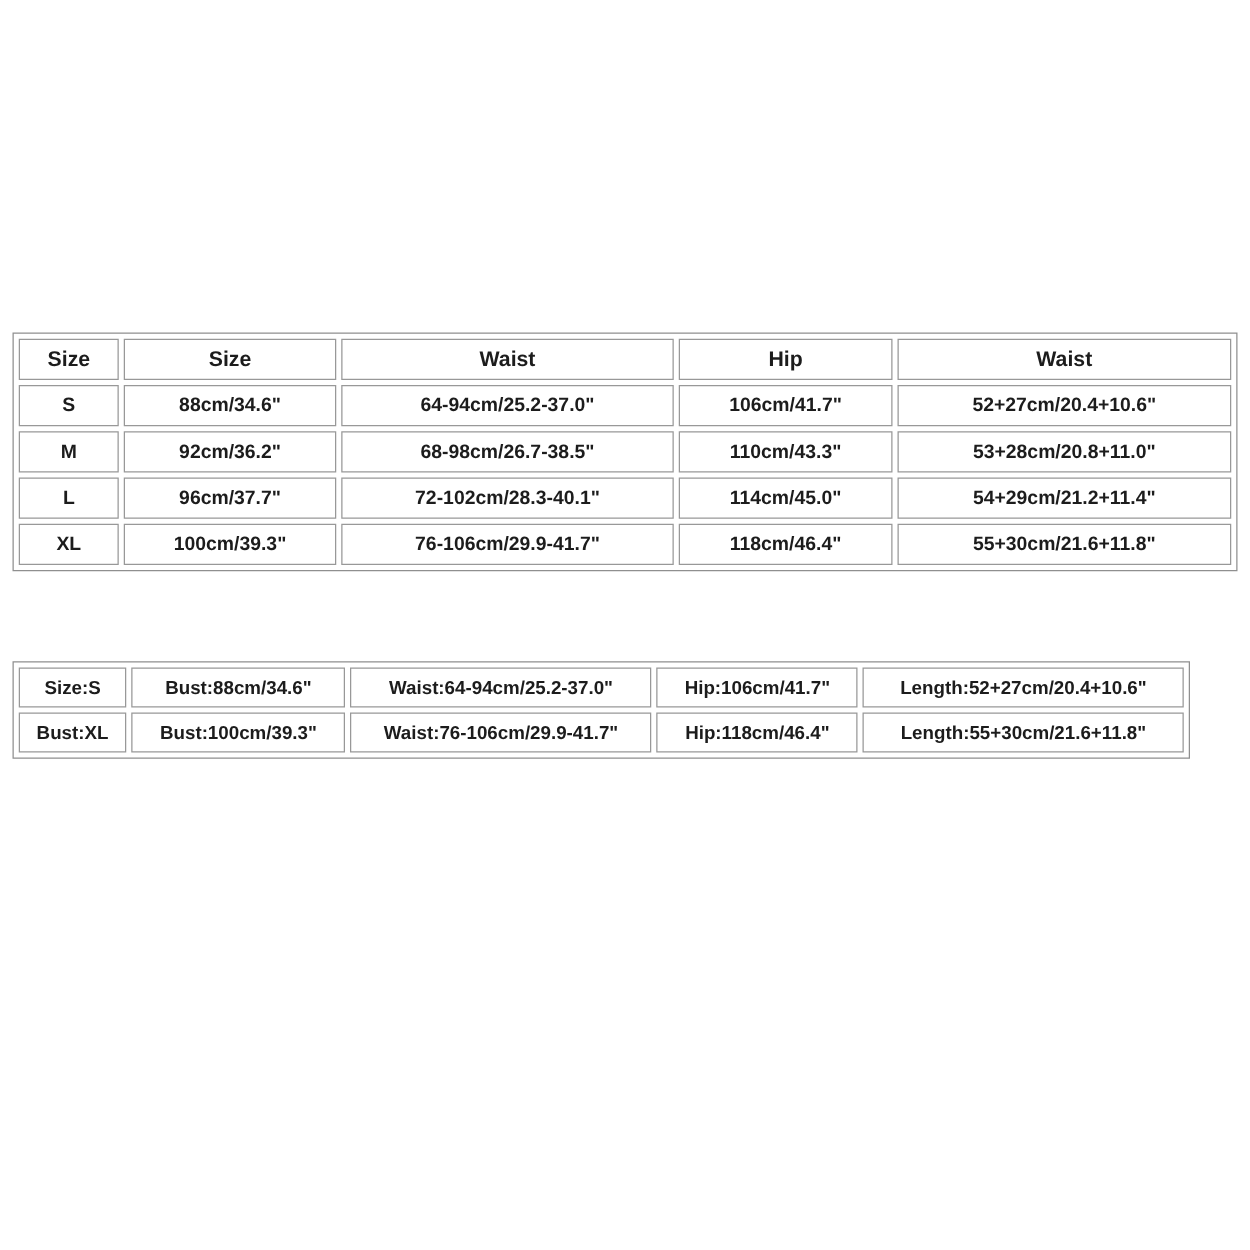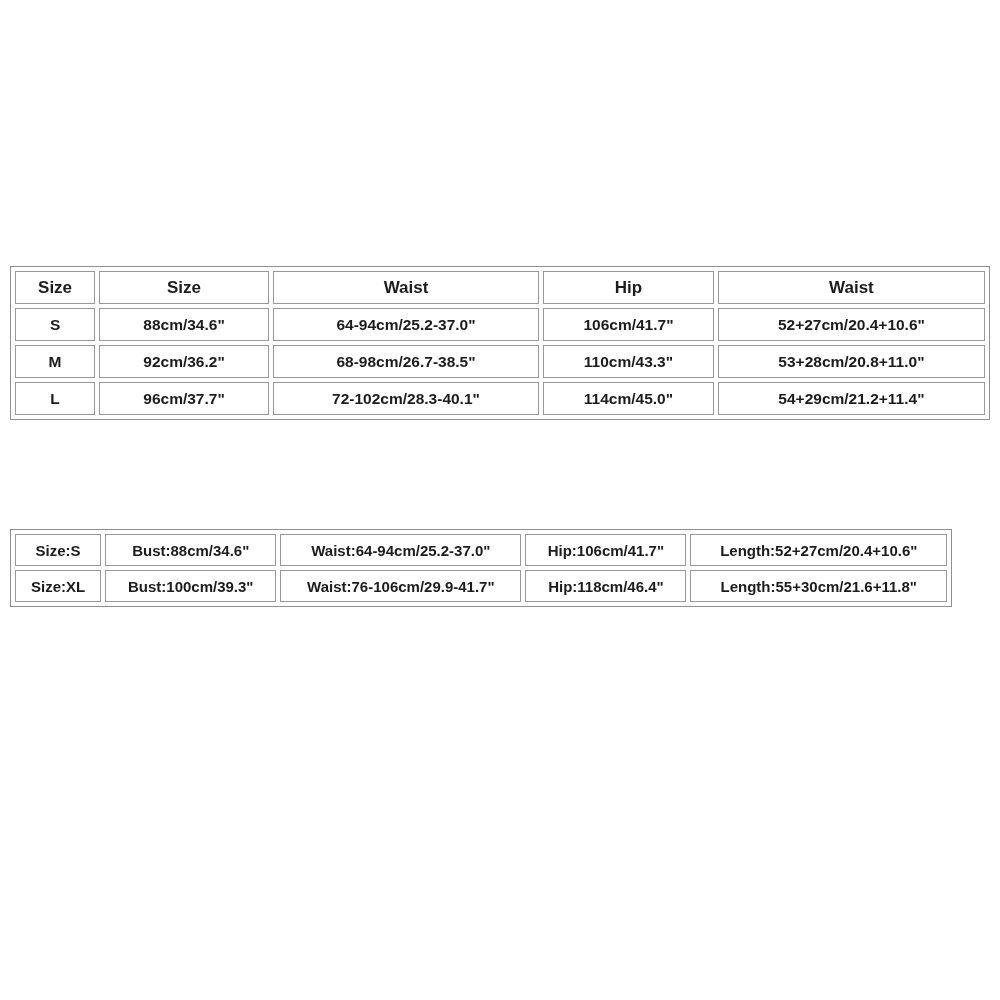--- a/index.html
+++ b/index.html
@@ -71,41 +71,48 @@
       <td>110cm/43.3"</td>
       <td>53+28cm/20.8+11.0"</td>
     </tr>
     <tr>
       <td>L</td>
       <td>96cm/37.7"</td>
       <td>72-102cm/28.3-40.1"</td>
       <td>114cm/45.0"</td>
       <td>54+29cm/21.2+11.4"</td>
     </tr>
+    <tr>
+      <td>XL</td>
+      <td>100cm/39.3"</td>
+      <td>76-106cm/29.9-41.7"</td>
+      <td>118cm/46.4"</td>
+      <td>55+30cm/21.6+11.8"</td>
+    </tr>
   </tbody>
     </table>
 
   <table class="size-chart" id="sizeChartInline">
     <colgroup>
       <col style="width:9.4%">
         <col style="width:18.7%">
         <col style="width:26.3%">
         <col style="width:17.6%">
         <col style="width:28%">
     </colgroup>
     <tbody>
         <tr>
       <td>Size:S</td>
       <td>Bust:88cm/34.6"</td>
       <td>Waist:64-94cm/25.2-37.0"</td>
       <td>Hip:106cm/41.7"</td>
       <td>Length:52+27cm/20.4+10.6"</td>
     </tr>
     <tr>
-      <td>Size:XL</td>
+      <td>Bust:XL</td>
       <td>Bust:100cm/39.3"</td>
       <td>Waist:76-106cm/29.9-41.7"</td>
       <td>Hip:118cm/46.4"</td>
       <td>Length:55+30cm/21.6+11.8"</td>
     </tr>
   </tbody>
     </table>
 
 </div>
 

